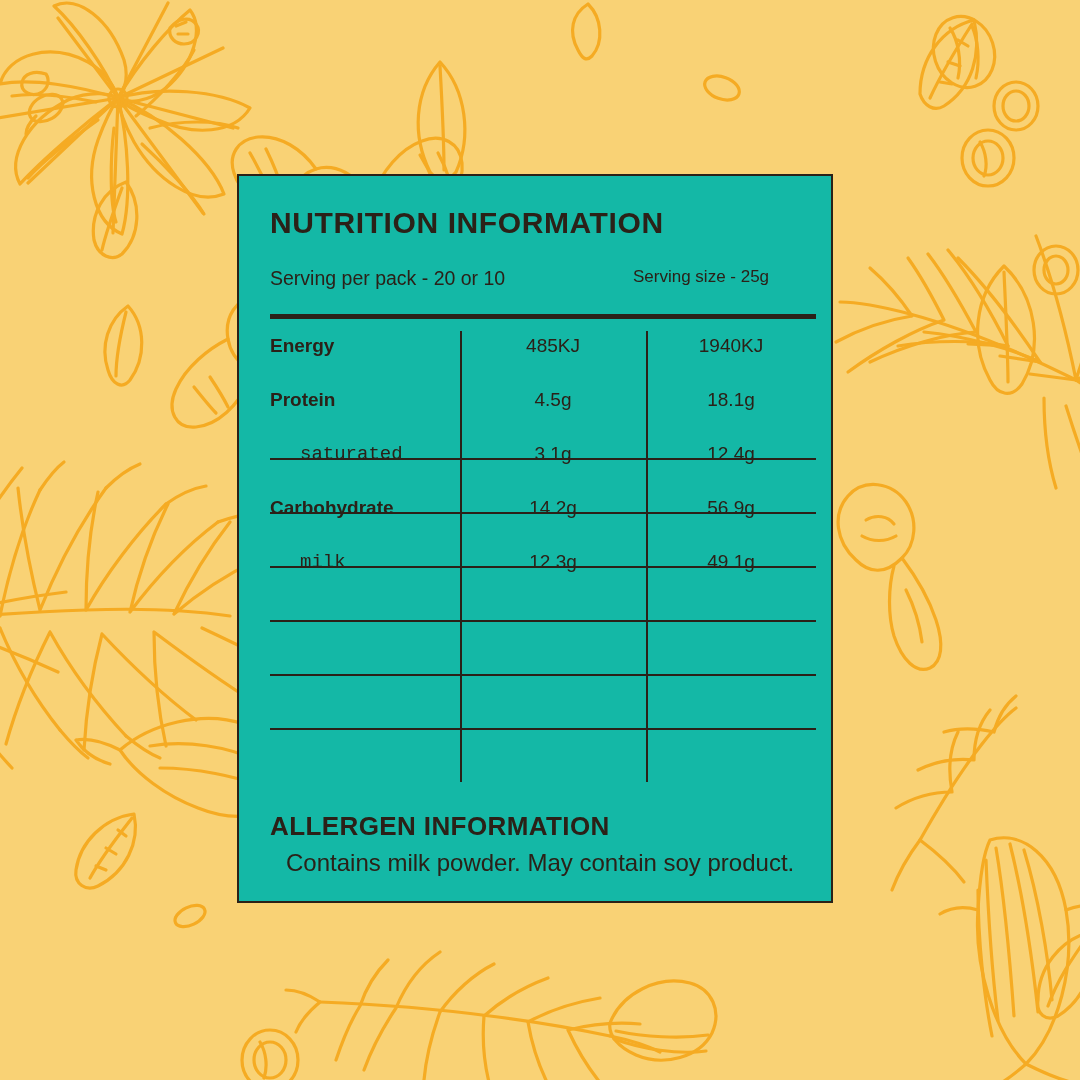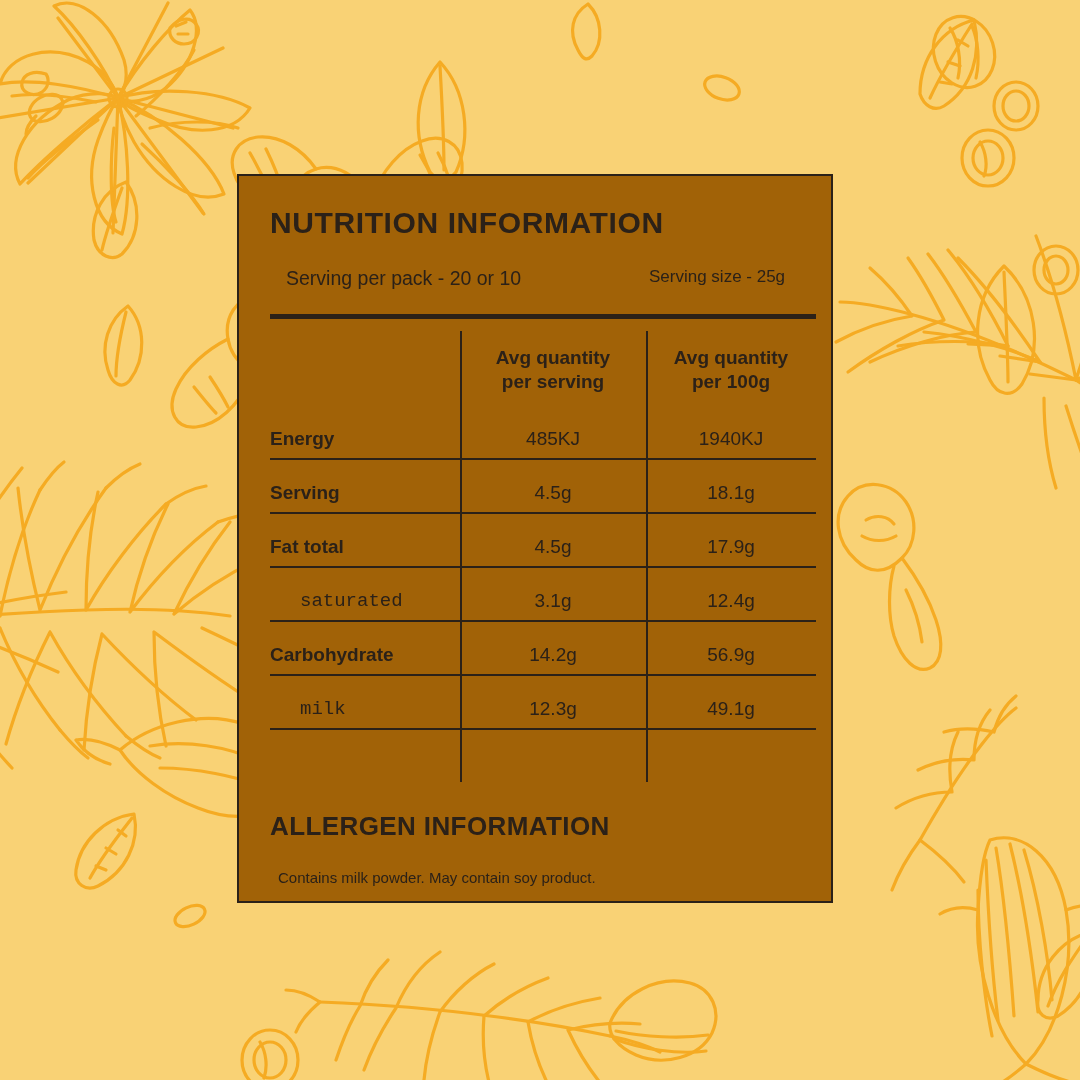--- a/index.html
+++ b/index.html
@@ -10,35 +10,35 @@
     overflow:hidden;
     position:relative;
   }
   #bg-art{position:absolute;inset:0;width:1080px;height:1080px;z-index:0;pointer-events:none;}
 
   
   .panel{
     position:absolute;
     left:237px;top:174px;
     width:596px;height:729px;
-    background:#a16207;
+    background:#14b8a6;
     border:2px solid #2b2118;
     box-sizing:border-box;
     z-index:2;
   }
   .panel-inner{position:absolute;left:31px;top:0;width:546px;height:100%;}
 
   .title{
     position:absolute;left:0;top:32px;
     font-size:30px;font-weight:bold;letter-spacing:.6px;
     color:#2b2118;line-height:1;white-space:nowrap;
   }
 
   .serving-row{
-    position:absolute;left:16px;top:91px;width:546px;height:26px;
+    position:absolute;left:0;top:91px;width:546px;height:26px;
   }
   .serving-left{position:absolute;left:0;top:0;font-size:19.5px;color:#2b2118;white-space:nowrap;}
   .serving-right{position:absolute;left:363px;top:0;font-size:17px;color:#2b2118;white-space:nowrap;}
 
   .thick-rule{
     position:absolute;left:0;top:138px;width:546px;height:5px;background:#2b2118;
   }
 
   
   .ntable{
@@ -69,22 +69,22 @@
   .vline{
     position:absolute;width:1.6px;background:#2b2118;
   }
 
   .allergen-title{
     position:absolute;left:0;top:637px;
     font-size:26px;font-weight:bold;letter-spacing:.4px;color:#2b2118;
     line-height:1;white-space:nowrap;
   }
   .allergen-text{
-    position:absolute;left:8px;top:673px;
-    font-size:15px;color:#2b2118;line-height:1.2;white-space:nowrap;margin-top:20px;
+    position:absolute;left:16px;top:673px;
+    font-size:24px;color:#2b2118;line-height:1.2;white-space:nowrap;
   }
 </style>
 </head>
 <body>
 
 <svg id="bg-art" viewBox="0 0 1080 1080" xmlns="http://www.w3.org/2000/svg">
   <g fill="none" stroke="#f5ab23" stroke-width="3.2" stroke-linecap="round" stroke-linejoin="round">
 
     <g transform="translate(18,8)">
       <path d="M100 90 L40 10 M100 90 L150 -5 M100 90 L205 40 M100 90 L215 120 M100 90 L185 205 M100 90 L95 225 M100 90 L10 175 M100 90 L-20 110"></path>
@@ -287,43 +287,29 @@
 
     <div class="thick-rule"></div>
 
     <table class="ntable">
       <colgroup>
           <col class="c-label">
           <col class="c-serv">
           <col class="c-100">
         </colgroup>
       <tbody id="table-body">
-          <tr class="head-row">
-            <td class="c-label"></td>
-            <td class="c-serv">
-              <div class="colhead">Avg quantity<br>per serving</div>
-            </td>
-            <td class="c-100">
-              <div class="colhead">Avg quantity<br>per 100g</div>
-            </td>
-          </tr>
           <tr class="drow">
             <td class="c-label">Energy</td>
             <td class="c-serv">485KJ</td>
             <td class="c-100">1940KJ</td>
           </tr>
           <tr class="drow">
-            <td class="c-label">Serving</td>
+            <td class="c-label">Protein</td>
             <td class="c-serv">4.5g</td>
             <td class="c-100">18.1g</td>
-          </tr>
-          <tr class="drow">
-            <td class="c-label">Fat total</td>
-            <td class="c-serv">4.5g</td>
-            <td class="c-100">17.9g</td>
           </tr>
           <tr class="drow sub">
             <td class="c-label">saturated</td>
             <td class="c-serv">3.1g</td>
             <td class="c-100">12.4g</td>
           </tr>
           <tr class="drow">
             <td class="c-label">Carbohydrate</td>
             <td class="c-serv">14.2g</td>
             <td class="c-100">56.9g</td>

